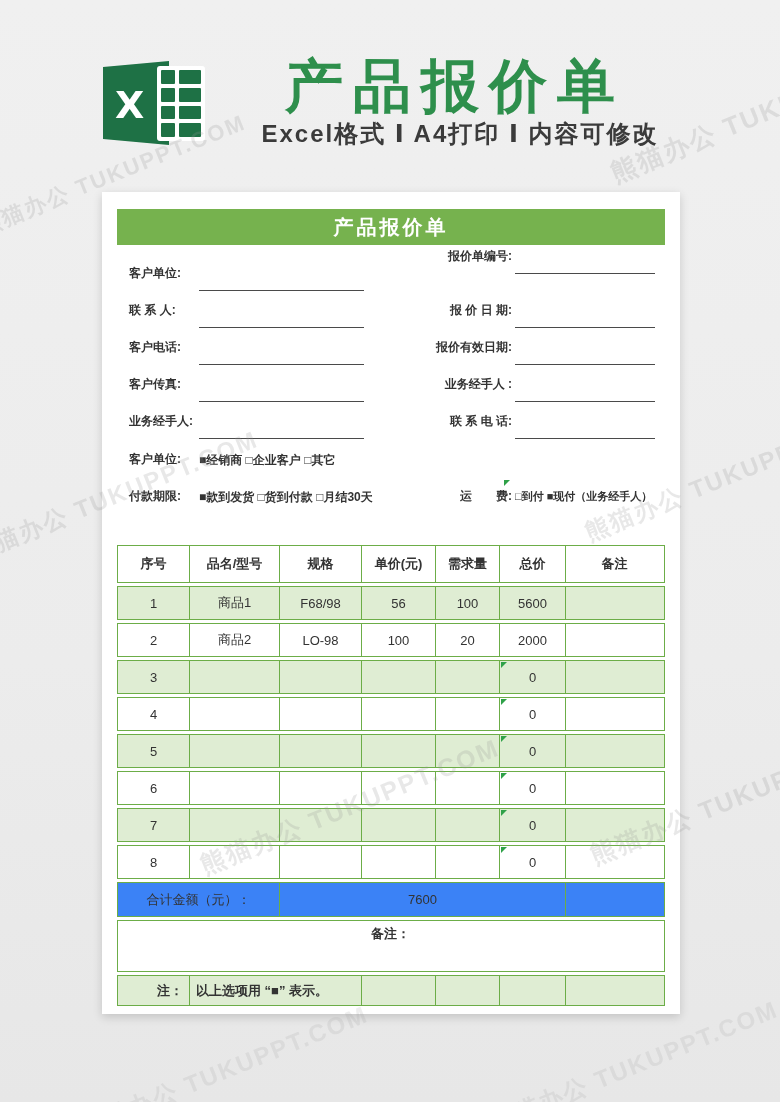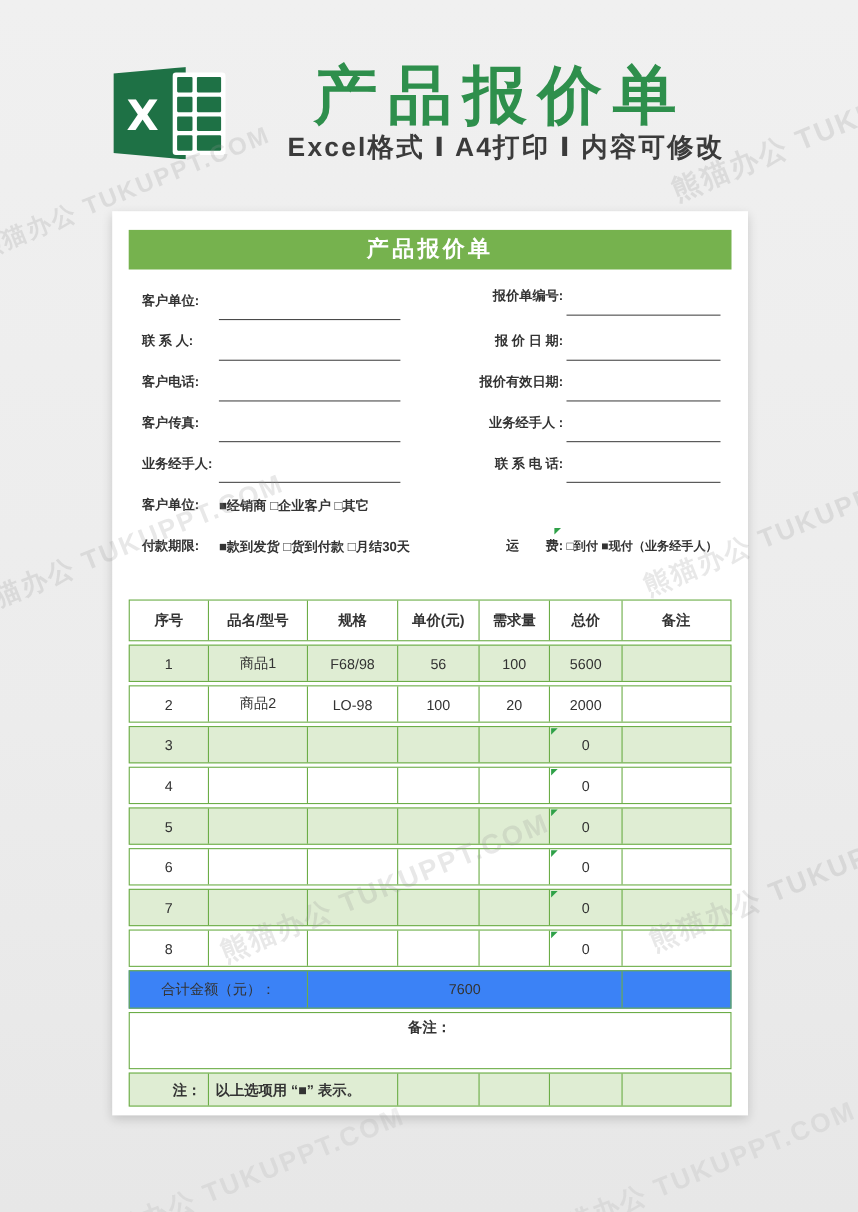--- a/index.html
+++ b/index.html
@@ -155,21 +155,21 @@
     </div>
     <div class="frow" style="top:259px">
       <span class="flabel">客户单位:</span>
       <span class="fopts">■经销商  □企业客户  □其它</span>
     </div>
     <div class="frow" style="top:296px">
       <span class="flabel">付款期限:</span>
       <span class="fopts">■款到发货 □货到付款 □月结30天</span>
     </div>
 
-    <div class="frow" style="top:69px">
+    <div class="frow" style="top:56px">
       <span class="rlabel">报价单编号:</span>
       <span class="rline"></span>
     </div>
     <div class="frow" style="top:110px">
       <span class="rlabel">报 价 日 期:</span>
       <span class="rline"></span>
     </div>
     <div class="frow" style="top:147px">
       <span class="rlabel">报价有效日期:</span>
       <span class="rline"></span>

